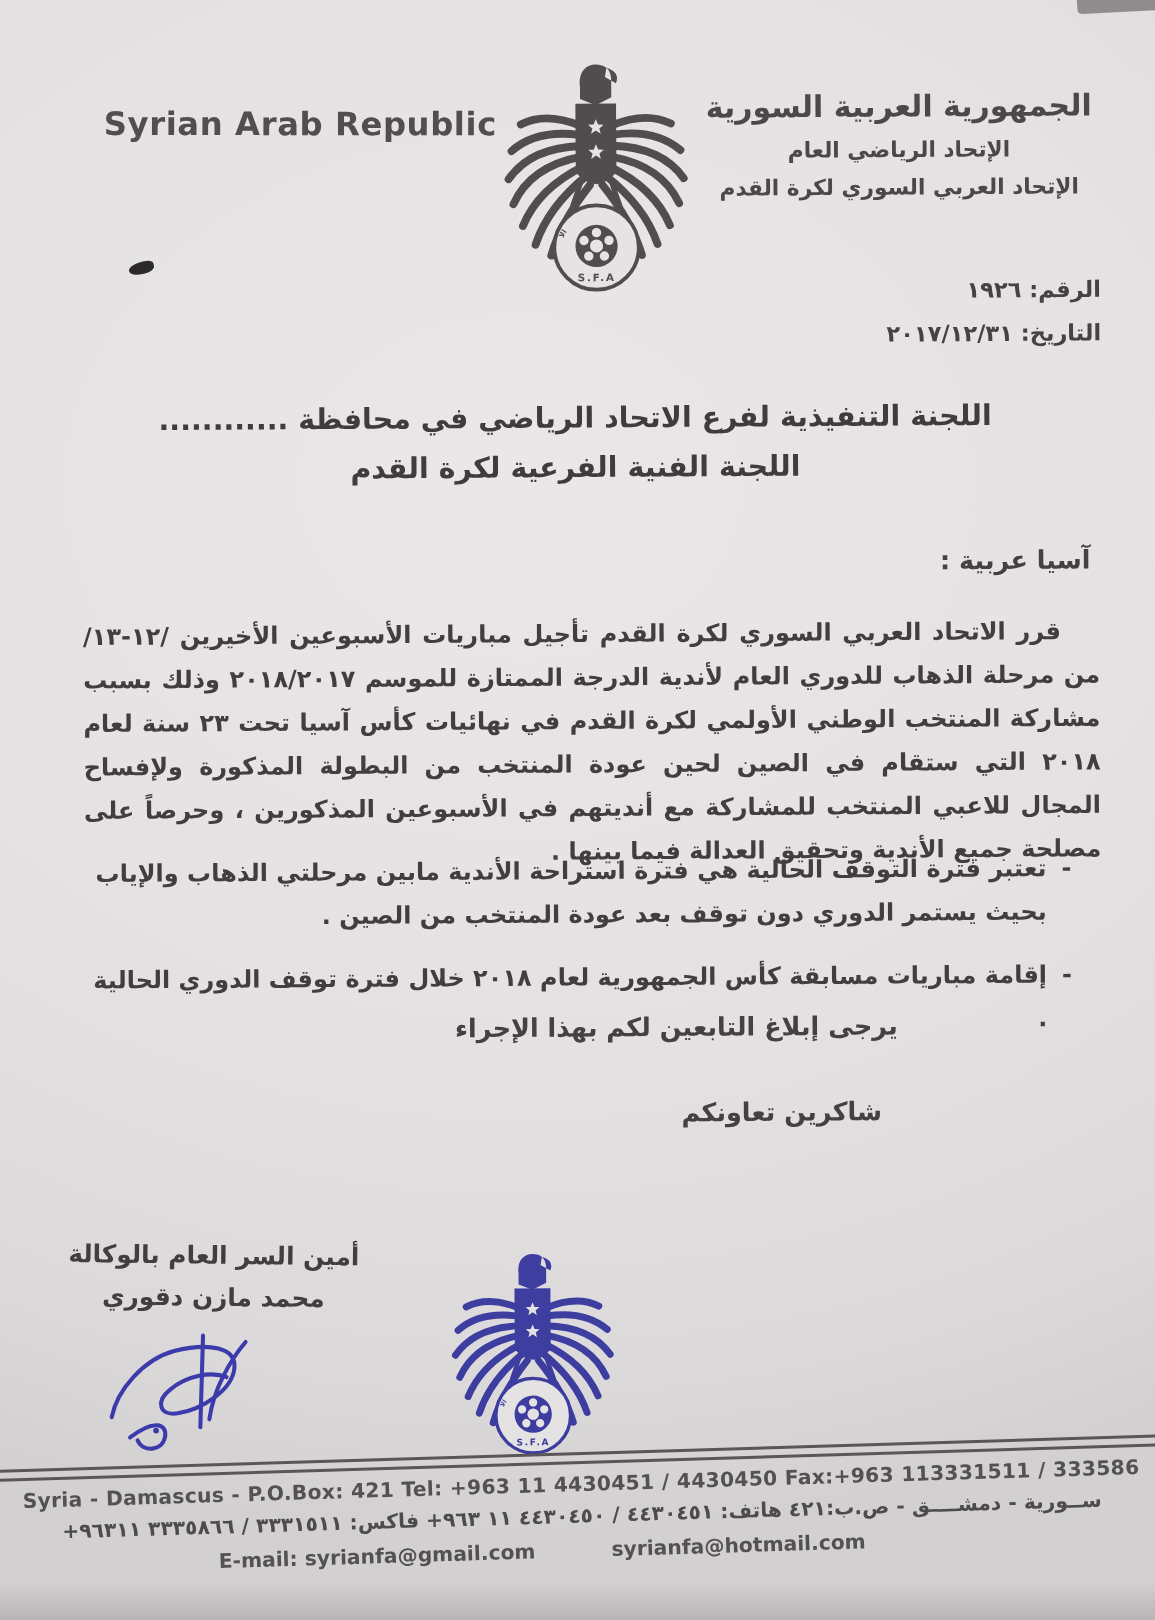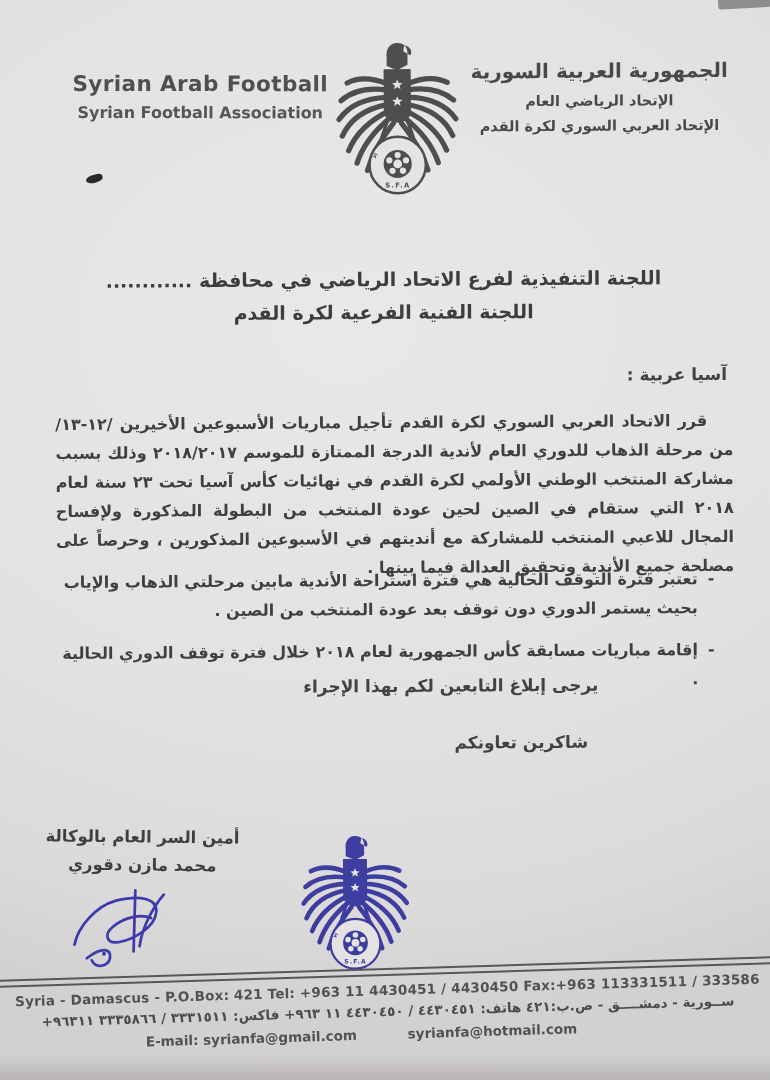--- a/index.html
+++ b/index.html
@@ -128,36 +128,39 @@
     </g>
     <text x="60" y="141.5" text-anchor="middle" font-size="6.6" font-weight="bold" letter-spacing="1.2" fill="currentColor">S.F.A</text>
   </symbol>
 </svg>
 
 <div class="scan">
   <div class="corner-shadow"></div>
   <div class="content">
 
     <div class="lh-en">
-      <div class="l1">Syrian Arab Football</div>
-      <div class="l3">Syrian Football Association</div>
+      <div class="l1">Syrian Arab Republic</div>
     </div>
 
     <svg class="emblem-header" viewBox="0 0 120 165">
       <use href="#sfa-emblem"></use>
     </svg>
 
     <div class="lh-ar" dir="rtl">
       <div class="l1">الجمهورية العربية السورية</div>
       <div class="l2">الإتحاد الرياضي العام</div>
       <div class="l3">الإتحاد العربي السوري لكرة القدم</div>
     </div>
 
     <div class="ink-mark"></div>
 
+    <div class="ref" dir="rtl">
+      <div class="num">الرقم: ١٩٢٦</div>
+      <div class="date">التاريخ: ٢٠١٧/١٢/٣١</div>
+    </div>
 
     <div class="recipient" dir="rtl">
       <div class="r1">اللجنة التنفيذية لفرع الاتحاد الرياضي في محافظة ............</div>
       <div class="r2">اللجنة الفنية الفرعية لكرة القدم</div>
     </div>
 
     <div class="greeting" dir="rtl">آسيا عربية :</div>
 
     <div class="body-par" dir="rtl">قرر الاتحاد العربي السوري لكرة القدم تأجيل مباريات الأسبوعين الأخيرين /١٢-١٣/ من مرحلة الذهاب للدوري العام لأندية الدرجة الممتازة للموسم ٢٠١٨/٢٠١٧ وذلك بسبب مشاركة المنتخب الوطني الأولمي لكرة القدم في نهائيات كأس آسيا تحت ٢٣ سنة لعام ٢٠١٨ التي ستقام في الصين لحين عودة المنتخب من البطولة المذكورة ولإفساح المجال للاعبي المنتخب للمشاركة مع أنديتهم في الأسبوعين المذكورين ، وحرصاً على مصلحة جميع الأندية وتحقيق العدالة فيما بينها .</div>
 

